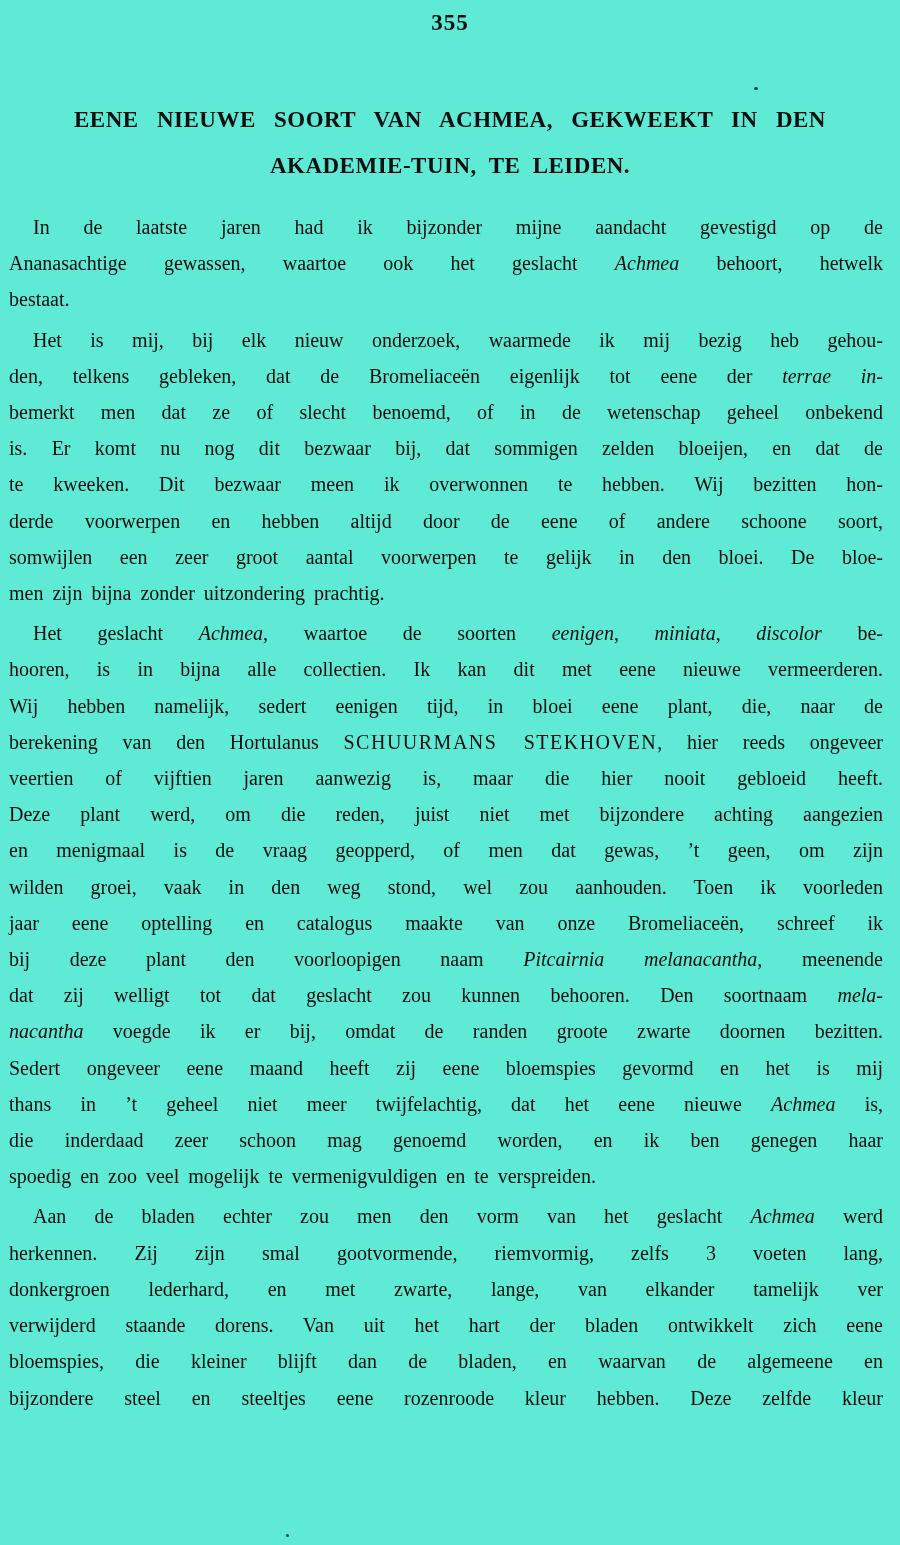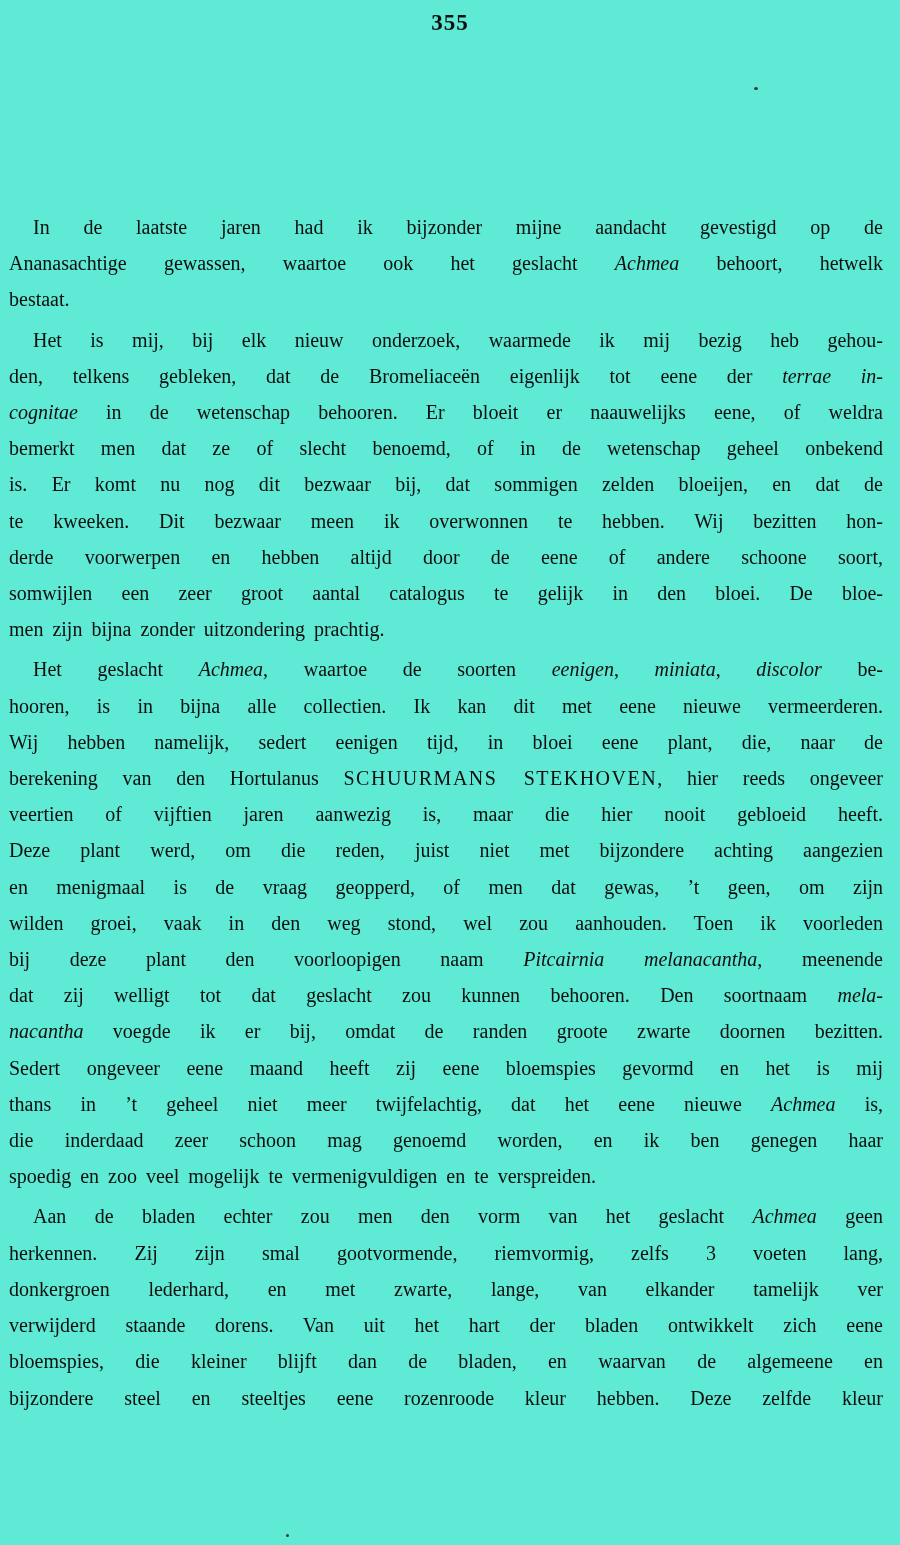--- a/index.html
+++ b/index.html
@@ -65,56 +65,60 @@
     border-radius: 50%;
   }
   .speck-1 { left: 754px; top: 87px; width: 4px; height: 3px; }
   .speck-2 { left: 286px; top: 1534px; width: 3px; height: 3px; }
 </style>
 </head>
 <body>
 
 <div class="page">
   <div class="page-number">355</div>
+  <div class="title">
+    <div class="title-line line1">EENE NIEUWE SOORT VAN ACHMEA, GEKWEEKT IN DEN</div>
+    <div class="title-line line2">AKADEMIE-TUIN, TE LEIDEN.</div>
+  </div>
   <div class="body-text">
       <div class="para">
         <div class="line indent"><span>In de laatste jaren had ik bijzonder mijne aandacht gevestigd op de</span></div>
         <div class="line"><span>Ananasachtige gewassen, waartoe ook het geslacht </span><span class="it">Achmea</span><span> behoort, hetwelk</span></div>
         <div class="line paraend"><span>bestaat.</span></div>
       </div>
       <div class="para">
         <div class="line indent"><span>Het is mij, bij elk nieuw onderzoek, waarmede ik mij bezig heb gehou-</span></div>
         <div class="line"><span>den, telkens gebleken, dat de Bromeliaceën eigenlijk tot eene der </span><span class="it">terrae in-</span></div>
-        <div class="line"><span class="it">cognitae</span><span> in de wetenschap behooren. Er bloeit er naauwelijks eene, of weldra</span></div>
         <div class="line"><span>bemerkt men dat ze of slecht benoemd, of in de wetenschap geheel onbekend</span></div>
         <div class="line"><span>is. Er komt nu nog dit bezwaar bij, dat sommigen zelden bloeijen, en dat de</span></div>
         <div class="line"><span>te kweeken. Dit bezwaar meen ik overwonnen te hebben. Wij bezitten hon-</span></div>
         <div class="line"><span>derde voorwerpen en hebben altijd door de eene of andere schoone soort,</span></div>
-        <div class="line"><span>somwijlen een zeer groot aantal catalogus te gelijk in den bloei. De bloe-</span></div>
+        <div class="line"><span>somwijlen een zeer groot aantal voorwerpen te gelijk in den bloei. De bloe-</span></div>
         <div class="line paraend"><span>men zijn bijna zonder uitzondering prachtig.</span></div>
       </div>
       <div class="para">
         <div class="line indent"><span>Het geslacht </span><span class="it">Achmea</span><span>, waartoe de soorten </span><span class="it">eenigen</span><span>, </span><span class="it">miniata</span><span>, </span><span class="it">discolor</span><span> be-</span></div>
         <div class="line"><span>hooren, is in bijna alle collectien. Ik kan dit met eene nieuwe vermeerderen.</span></div>
         <div class="line"><span>Wij hebben namelijk, sedert eenigen tijd, in bloei eene plant, die, naar de</span></div>
         <div class="line"><span>berekening van den Hortulanus </span><span class="sc">SCHUURMANS STEKHOVEN</span><span>, hier reeds ongeveer</span></div>
         <div class="line"><span>veertien of vijftien jaren aanwezig is, maar die hier nooit gebloeid heeft.</span></div>
         <div class="line"><span>Deze plant werd, om die reden, juist niet met bijzondere achting aangezien</span></div>
         <div class="line"><span>en menigmaal is de vraag geopperd, of men dat gewas, ’t geen, om zijn</span></div>
         <div class="line"><span>wilden groei, vaak in den weg stond, wel zou aanhouden. Toen ik voorleden</span></div>
+        <div class="line"><span>jaar eene optelling en catalogus maakte van onze Bromeliaceën, schreef ik</span></div>
         <div class="line"><span>bij deze plant den voorloopigen naam </span><span class="it">Pitcairnia melanacantha</span><span>, meenende</span></div>
         <div class="line"><span>dat zij welligt tot dat geslacht zou kunnen behooren. Den soortnaam </span><span class="it">mela-</span></div>
         <div class="line"><span class="it">nacantha</span><span> voegde ik er bij, omdat de randen groote zwarte doornen bezitten.</span></div>
         <div class="line"><span>Sedert ongeveer eene maand heeft zij eene bloemspies gevormd en het is mij</span></div>
         <div class="line"><span>thans in ’t geheel niet meer twijfelachtig, dat het eene nieuwe </span><span class="it">Achmea</span><span> is,</span></div>
         <div class="line"><span>die inderdaad zeer schoon mag genoemd worden, en ik ben genegen haar</span></div>
         <div class="line paraend"><span>spoedig en zoo veel mogelijk te vermenigvuldigen en te verspreiden.</span></div>
       </div>
       <div class="para">
-        <div class="line indent"><span>Aan de bladen echter zou men den vorm van het geslacht </span><span class="it">Achmea</span><span> geen</span></div>
+        <div class="line indent"><span>Aan de bladen echter zou men den vorm van het geslacht </span><span class="it">Achmea</span><span> werd</span></div>
         <div class="line"><span>herkennen. Zij zijn smal gootvormende, riemvormig, zelfs 3 voeten lang,</span></div>
         <div class="line"><span>donkergroen lederhard, en met zwarte, lange, van elkander tamelijk ver</span></div>
         <div class="line"><span>verwijderd staande dorens. Van uit het hart der bladen ontwikkelt zich eene</span></div>
         <div class="line"><span>bloemspies, die kleiner blijft dan de bladen, en waarvan de algemeene en</span></div>
         <div class="line"><span>bijzondere steel en steeltjes eene rozenroode kleur hebben. Deze zelfde kleur</span></div>
       </div>
     </div>
   <div class="speck speck-1"></div>
   <div class="speck speck-2"></div>
 </div>

